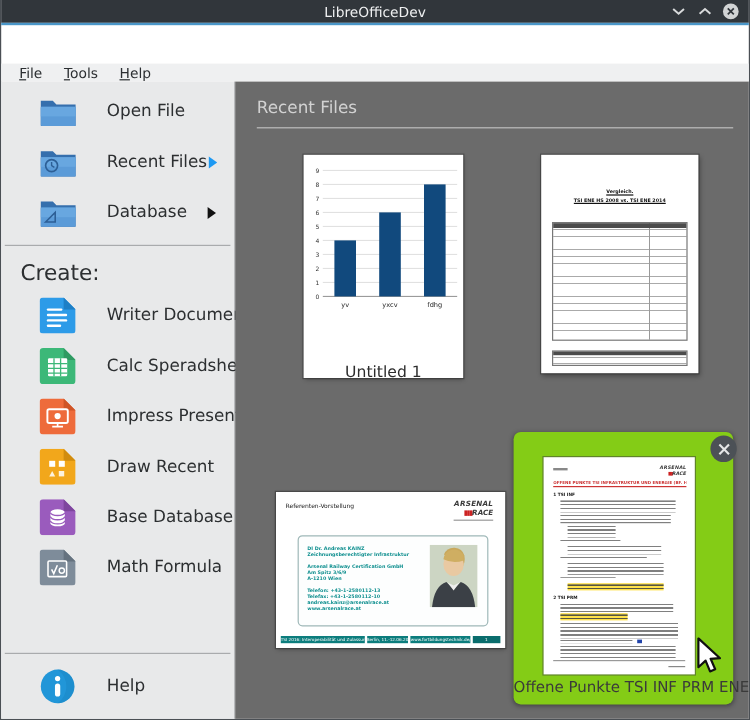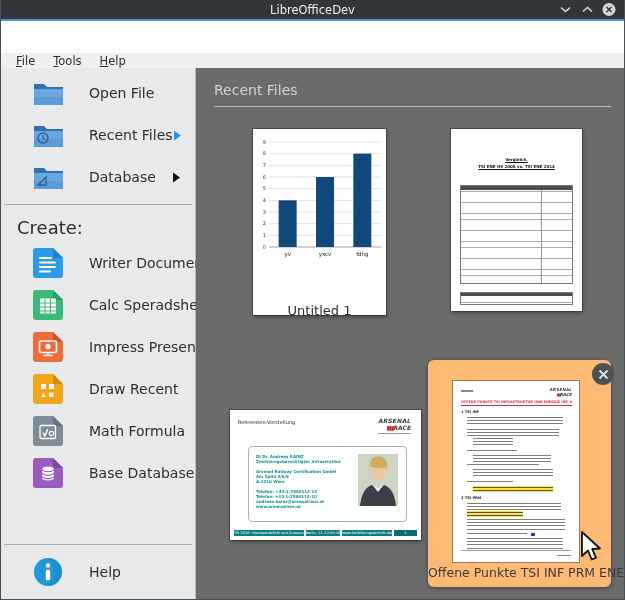--- a/index.html
+++ b/index.html
@@ -69,21 +69,21 @@
   .ar-sub { height:1px; background:#999; margin-top:1px; }
   .contact-box { position:absolute; left:18px; top:36px; right:14px; height:76px; border:1px solid #9fb8b8; border-radius:4px; background:#fdfefe; }
   .contact-lines { position:absolute; left:7px; top:7px; width:100px; }
   .cline { font-size:4px; font-weight:bold; color:#0f8f8f; min-height:5px; line-height:5px; white-space:nowrap; overflow:hidden; }
   .photo { position:absolute; right:8px; top:7px; width:40px; height:52px; }
   .slide-footer { position:absolute; left:4px; right:4px; bottom:4px; height:6px; display:flex; gap:2px; }
   .seg { background:#0c7d7d; color:#fff; font-size:3.5px; line-height:6px; text-align:center; white-space:nowrap; overflow:hidden; }
   .seg.i0 { flex:0 0 38%; } .seg.i1 { flex:0 0 19%; } .seg.i2 { flex:0 0 27%; } .seg.i3 { flex:1; background:#0a6d6d; }
 
   
-  .hover-card { position:absolute; left:232px; top:292px; width:183px; height:227px; background:#fdba74; border-radius:6px;
+  .hover-card { position:absolute; left:232px; top:292px; width:183px; height:227px; background:#84cc16; border-radius:6px;
                 box-shadow:0 1px 4px rgba(0,0,0,.4); cursor:default; }
   .close-btn { position:absolute; left:164px; top:3px; width:22px; height:22px; border-radius:50%; background:#4c5156;
                display:flex; align-items:center; justify-content:center; cursor:default; }
   #page-offene { left:25px; top:21px; width:126px; height:181px; box-shadow:0 0 0 1px rgba(60,60,60,.5); }
   .card-label { position:absolute; left:0; width:183px; top:205px; text-align:center; font-size:12.5px; color:#3a3a3a; white-space:nowrap; }
 
   #page-offene .arsenal-logo { right:7px; top:7px; font-size:4px; }
   .off-date { position:absolute; left:8px; top:9px; width:12px; height:1.5px; background:#888; }
   .off-title { position:absolute; left:8px; top:19px; right:7px; font-size:3.4px; font-weight:bold; color:#c33;
                border-bottom:1px solid #c33; padding-bottom:1px; white-space:nowrap; overflow:hidden; }
@@ -235,40 +235,40 @@
             <path d="M8 23 L10.5 18.5 L13 23 Z" fill="#fff" opacity=".85"></path>
             <rect x="16" y="18.5" width="4.5" height="4.5" fill="#fff" opacity=".85"></rect>
           </svg>
         </span>
         <span class="lbl">Draw Recent</span>
       </div>
 
       <div class="side-item">
         <span class="icn">
           <svg width="30" height="30" viewBox="0 0 30 30">
+            <path d="M3 0 H20 L30 10 V27 Q30 30 27 30 H3 Q0 30 0 27 V3 Q0 0 3 0 Z" fill="#9a5bbd"></path>
+            <path d="M20 0 L30 10 H20 Z" fill="#7e459e"></path>
+            <path d="M9 11 a6 2.6 0 0 1 12 0 v9 a6 2.6 0 0 1 -12 0 z" fill="#fff"></path>
+            <path d="M9 11 a6 2.6 0 0 0 12 0 M9 14.5 a6 2.6 0 0 0 12 0 M9 18 a6 2.6 0 0 0 12 0" fill="none" stroke="#9a5bbd" stroke-width="1.1"></path>
+          </svg>
+        </span>
+        <span class="lbl">Base Database</span>
+      </div>
+
+      <div class="side-item">
+        <span class="icn">
+          <svg width="30" height="30" viewBox="0 0 30 30">
             <path d="M3 0 H20 L30 10 V27 Q30 30 27 30 H3 Q0 30 0 27 V3 Q0 0 3 0 Z" fill="#7e8c9a"></path>
             <path d="M20 0 L30 10 H20 Z" fill="#65727f"></path>
             <rect x="7" y="9.5" width="15.5" height="13" rx="1" fill="none" stroke="#fff" stroke-width="1.3"></rect>
             <path d="M10 16.5 l1.8 3.5 l3 -7" fill="none" stroke="#fff" stroke-width="1.3"></path>
             <circle cx="18.5" cy="17.5" r="2.2" fill="none" stroke="#fff" stroke-width="1.2"></circle>
           </svg>
         </span>
         <span class="lbl">Math Formula</span>
-      </div>
-
-      <div class="side-item">
-        <span class="icn">
-          <svg width="30" height="30" viewBox="0 0 30 30">
-            <path d="M3 0 H20 L30 10 V27 Q30 30 27 30 H3 Q0 30 0 27 V3 Q0 0 3 0 Z" fill="#9a5bbd"></path>
-            <path d="M20 0 L30 10 H20 Z" fill="#7e459e"></path>
-            <path d="M9 11 a6 2.6 0 0 1 12 0 v9 a6 2.6 0 0 1 -12 0 z" fill="#fff"></path>
-            <path d="M9 11 a6 2.6 0 0 0 12 0 M9 14.5 a6 2.6 0 0 0 12 0 M9 18 a6 2.6 0 0 0 12 0" fill="none" stroke="#9a5bbd" stroke-width="1.1"></path>
-          </svg>
-        </span>
-        <span class="lbl">Base Database</span>
       </div>
 
       <div class="side-flex"></div>
       <div class="side-sep"></div>
 
 
       <div class="side-item">
         <span class="icn">
           <svg width="30" height="30" viewBox="0 0 30 30">
             <circle cx="15" cy="15" r="14" fill="#2196d8"></circle>

